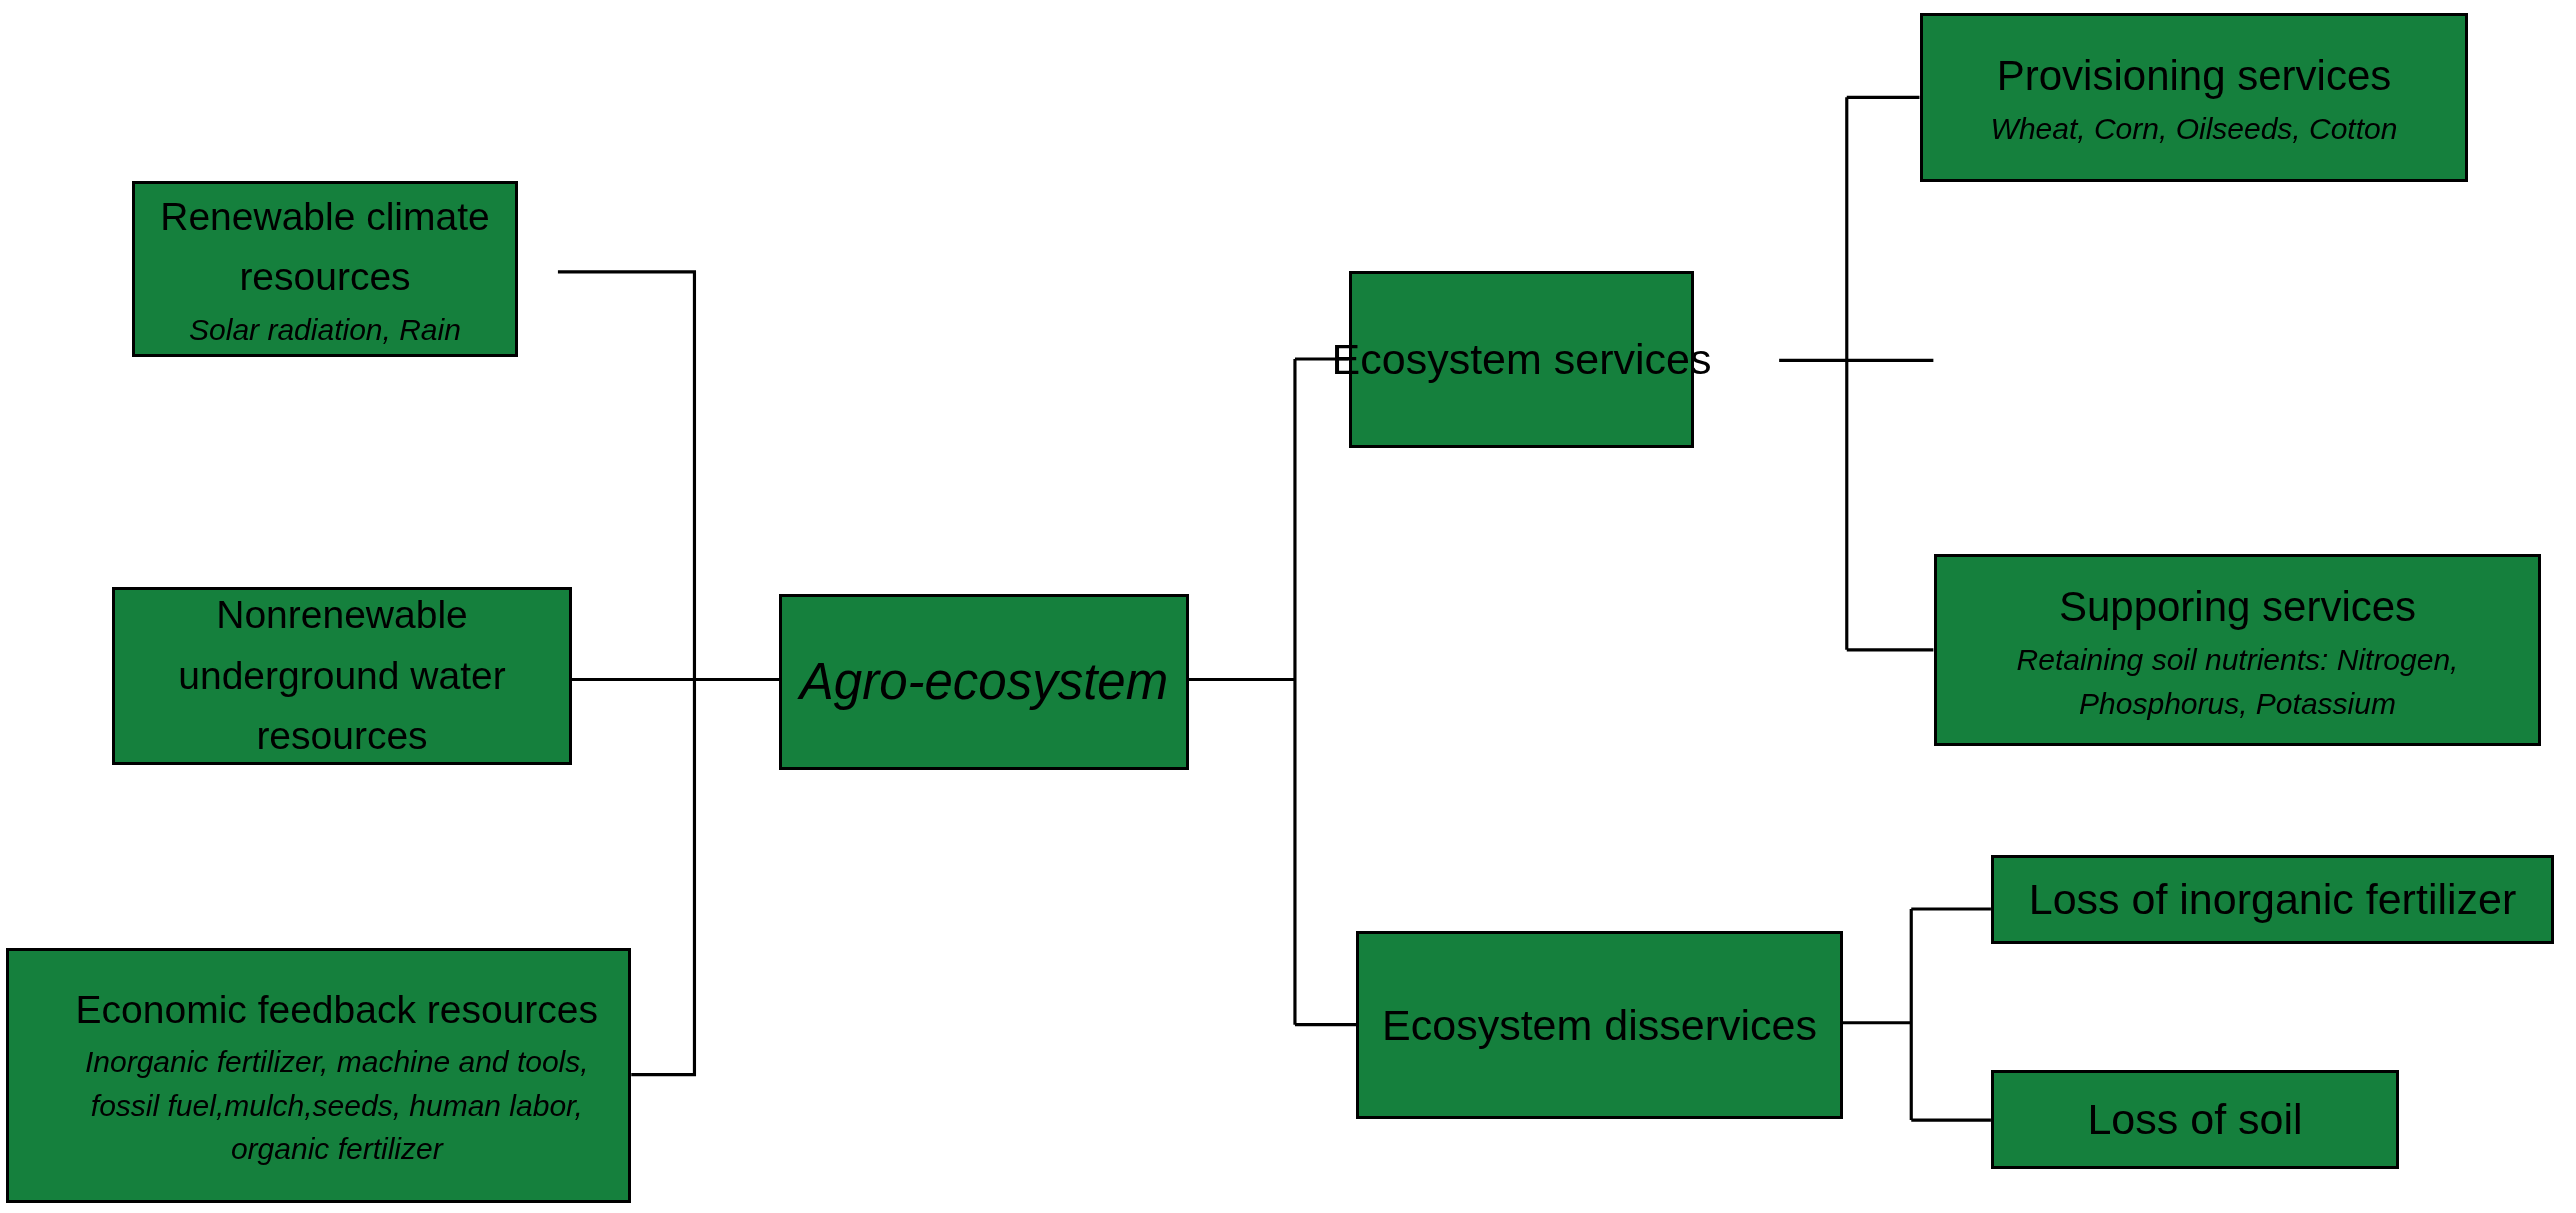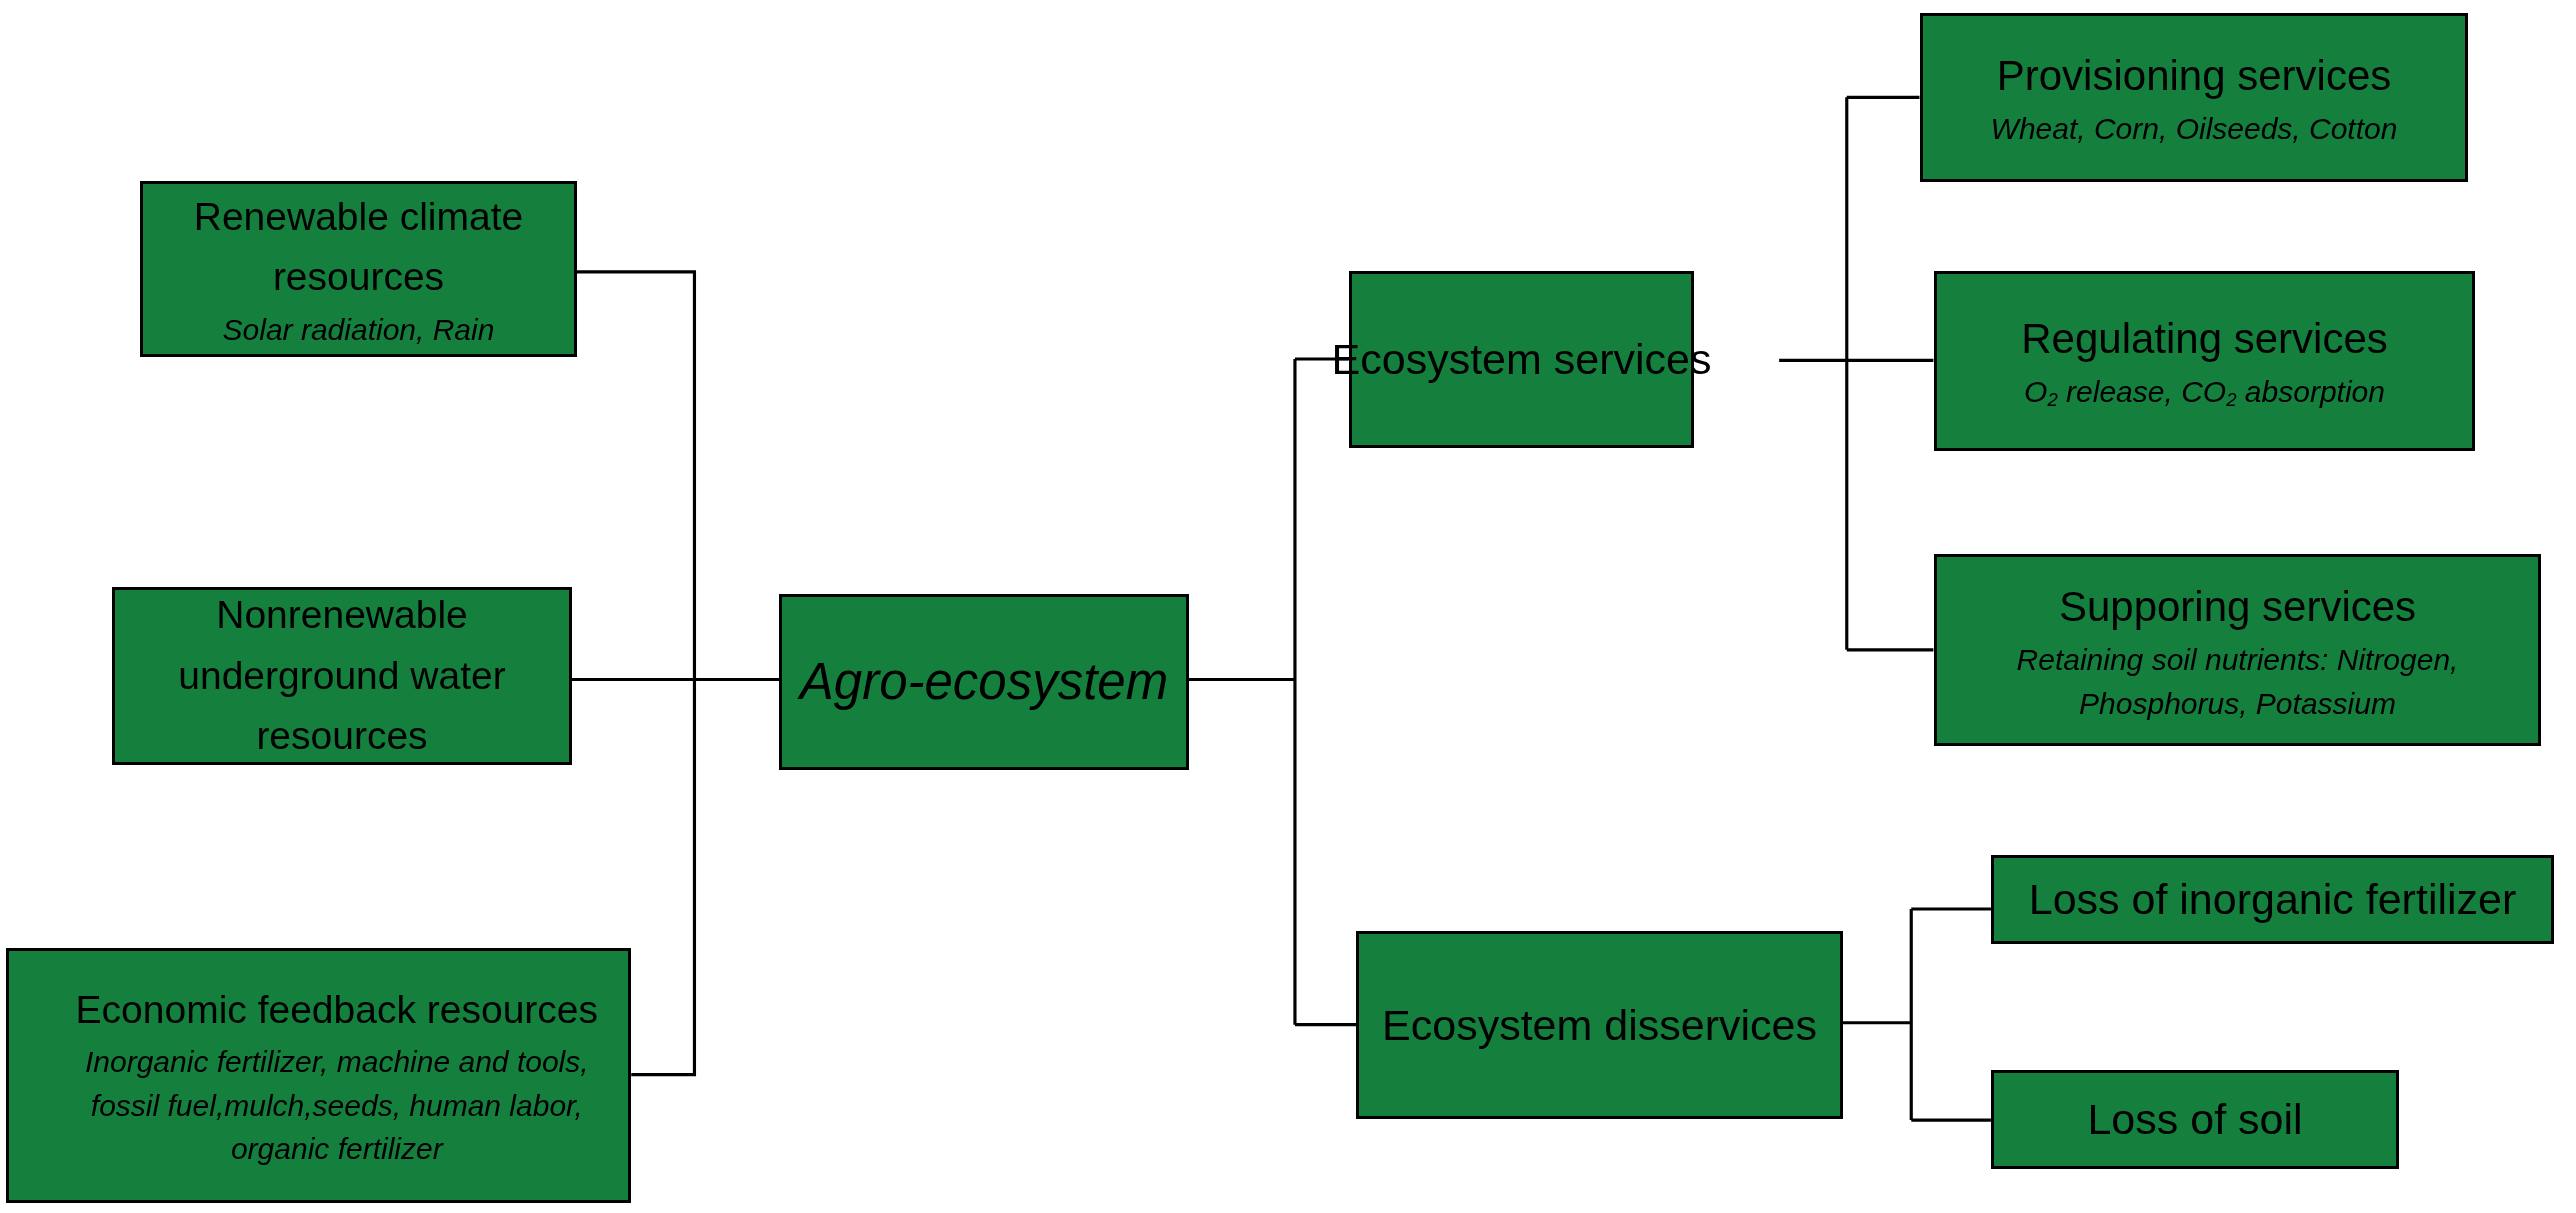--- a/index.html
+++ b/index.html
@@ -42,21 +42,21 @@
 
     <path d="M904 1075 H1232"></path>
 
     <path d="M1880 1075 H2048 M2048 568 V1621 M2048 568 H2133 M2048 1621 H2145"></path>
 
     <path d="M2814 570 H3058 M2921 154 V1028 M2921 154 H3036 M2921 1028 H3058"></path>
 
     <path d="M2915 1618 H3023 M3023 1438 V1772 M3023 1438 H3149 M3023 1772 H3149"></path>
   </svg>
 
-  <div class="node" style="left:140px;top:181px;width:437px;height:176px;">
+  <div class="node" style="left:132px;top:181px;width:386px;height:176px;">
     <div class="t">Renewable climate</div>
     <div class="t">resources</div>
     <div class="s">Solar radiation, Rain</div>
   </div>
 
   <div class="node" style="left:112px;top:587px;width:460px;height:178px;">
     <div class="t">Nonrenewable</div>
     <div class="t">underground water</div>
     <div class="t">resources</div>
   </div>
@@ -78,26 +78,20 @@
 
   <div class="node" style="left:1356px;top:931px;width:487px;height:188px;">
     <div class="hub">Ecosystem disservices</div>
   </div>
 
   <div class="node" style="left:1920px;top:12.6px;width:548px;height:169px;">
     <div class="rt">Provisioning services</div>
     <div class="s">Wheat, Corn, Oilseeds, Cotton</div>
   </div>
 
-  <div class="node" style="left:1934px;top:271px;width:541px;height:180px;">
-    <div class="rt">Regulating services</div>
-    <div class="s">
-      <span>O</span><span class="sb">2</span><span> release, CO</span><span class="sb">2</span><span> absorption</span>
-    </div>
-  </div>
 
   <div class="node" style="left:1934px;top:554px;width:607px;height:192px;">
     <div class="rt">Supporing services</div>
     <div class="s">Retaining soil nutrients: Nitrogen,</div>
     <div class="s">Phosphorus, Potassium</div>
   </div>
 
   <div class="node" style="left:1991px;top:855px;width:563px;height:89px;">
     <div class="hub">Loss of inorganic fertilizer</div>
   </div>

